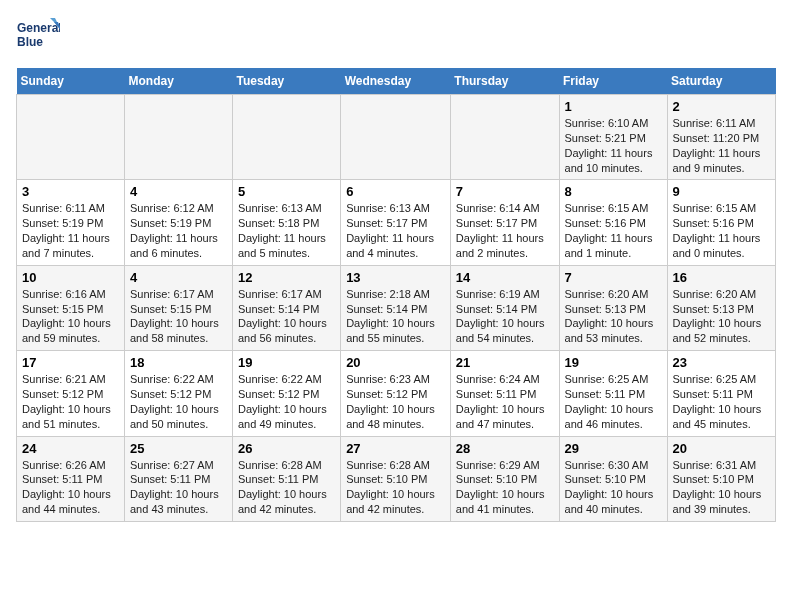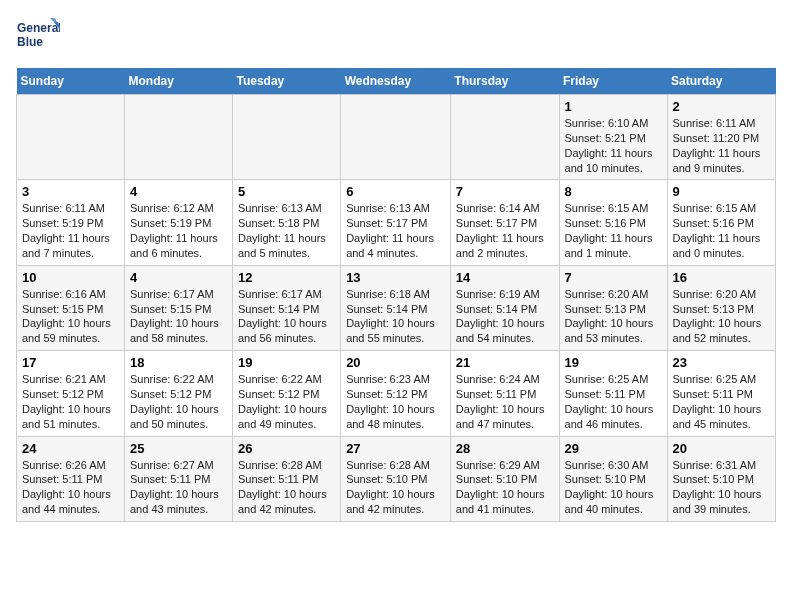--- a/index.html
+++ b/index.html
@@ -184,21 +184,21 @@
 Daylight: 10 hours and 58 minutes.</div>
         </td>
         <td>
           <div class="day-num">12</div>
           <div class="cell-info">Sunrise: 6:17 AM
 Sunset: 5:14 PM
 Daylight: 10 hours and 56 minutes.</div>
         </td>
         <td>
           <div class="day-num">13</div>
-          <div class="cell-info">Sunrise: 6:18 AM
+          <div class="cell-info">Sunrise: 2:18 AM
 Sunset: 5:14 PM
 Daylight: 10 hours and 55 minutes.</div>
         </td>
         <td>
           <div class="day-num">14</div>
           <div class="cell-info">Sunrise: 6:19 AM
 Sunset: 5:14 PM
 Daylight: 10 hours and 54 minutes.</div>
         </td>
         <td>

